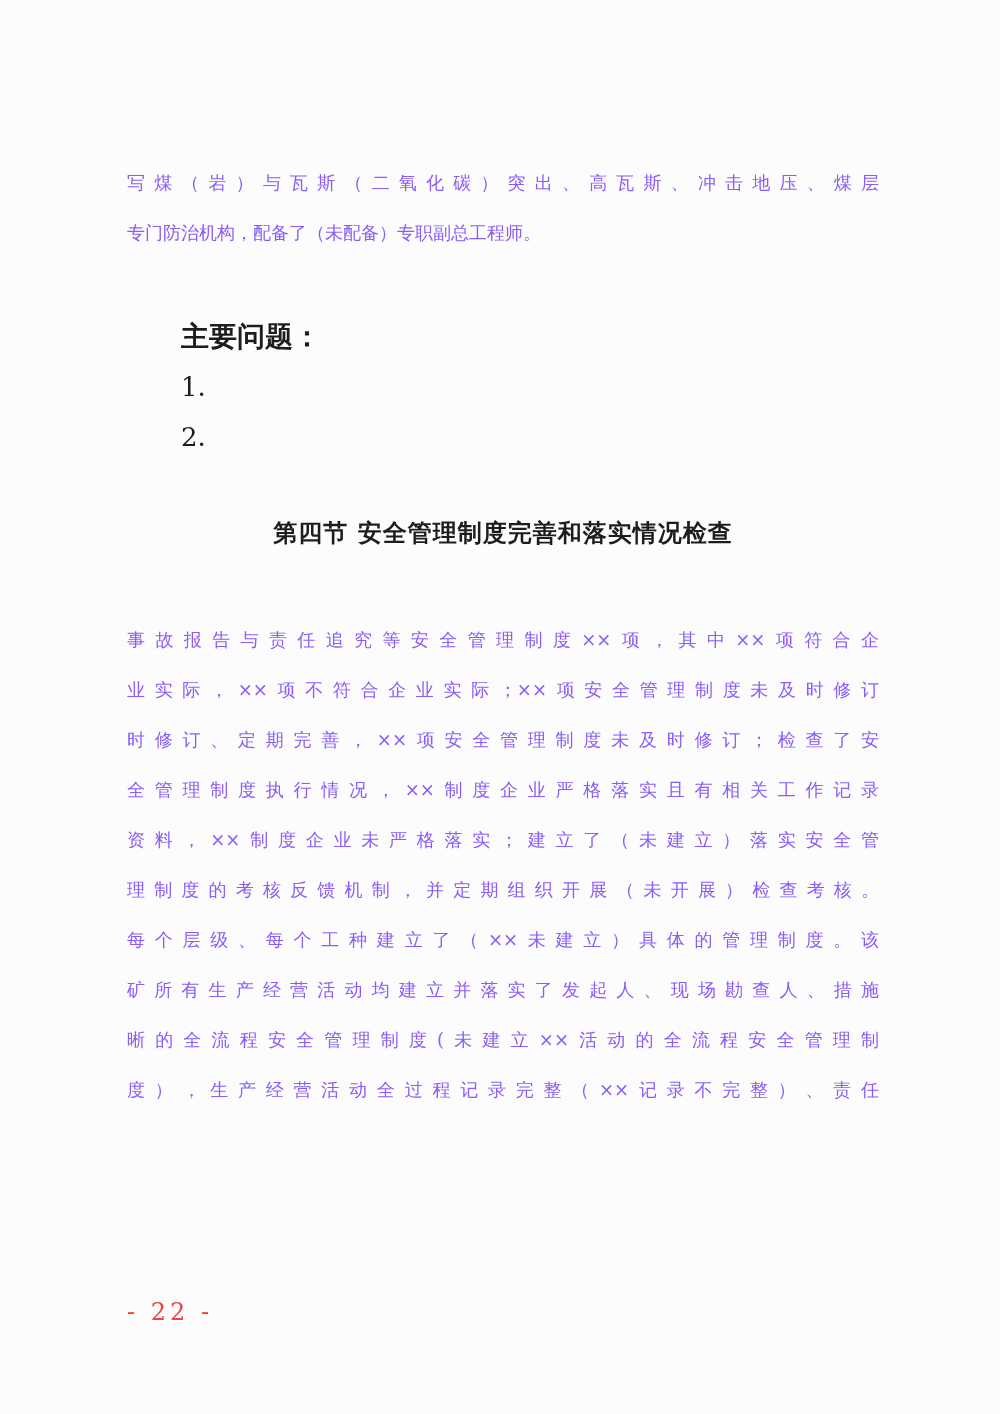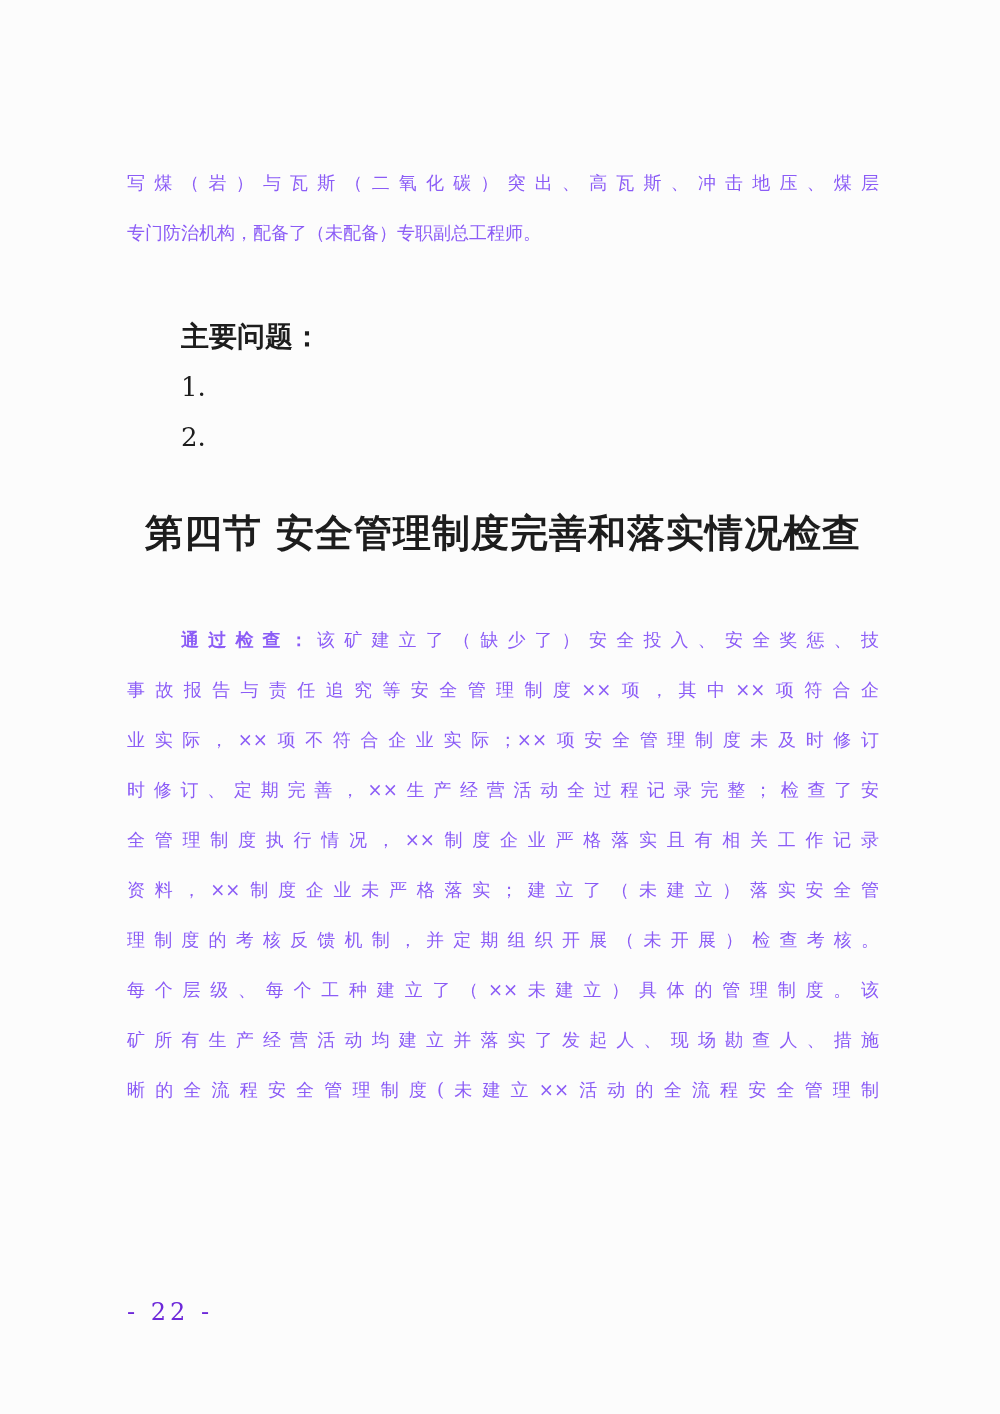--- a/index.html
+++ b/index.html
@@ -50,36 +50,36 @@
   }
   .problem-item {
     font-size: 26px;
     line-height: 50px;
     height: 50px;
     padding-left: 54px;
   }
   .section-title {
     font-family: "DejaVu Serif", "Liberation Serif", serif;
     font-weight: 700;
-    font-size: 38px;
+    font-size: 24px;
     line-height: 46px;
     text-align: center;
     letter-spacing: 1px;
   }
   .lead-bold {
     font-family: "Liberation Sans", "DejaVu Sans", sans-serif;
     font-weight: 700;
   }
   .page-number {
     position: absolute;
     left: 127px;
     top: 1298px;
     font-size: 24px;
     letter-spacing: 4px;
-    color: #6d28d9;
+    color: #ef4444;
   }
 </style>
 </head>
 <body>
 
 <div class="page">
 
   <div class="content-block" style="top:158px;">
     <div class="body-line justify">写煤（岩）与瓦斯（二氧化碳）突出、高瓦斯、冲击地压、煤层</div>
     <div class="body-line">专门防治机构，配备了（未配备）专职副总工程师。</div>
@@ -94,29 +94,27 @@
   </div>
   <div class="content-block" style="top:412px;">
     <div class="problem-item">2.</div>
   </div>
 
   <div class="content-block" style="top:510px;">
     <div class="section-title">第四节 安全管理制度完善和落实情况检查</div>
   </div>
 
   <div class="content-block" style="top:615px;">
-    <div class="body-line justify indent-2">
-      <span class="lead-bold">通过检查：</span><span>该矿建立了（缺少了）安全投入、安全奖惩、技</span>
-    </div>
     <div class="body-line justify">事故报告与责任追究等安全管理制度××项，其中××项符合企</div>
     <div class="body-line justify">业实际，××项不符合企业实际；××项安全管理制度未及时修订</div>
-    <div class="body-line justify">时修订、定期完善，××生产经营活动全过程记录完整；检查了安</div>
+    <div class="body-line justify">时修订、定期完善，××项安全管理制度未及时修订；检查了安</div>
     <div class="body-line justify">全管理制度执行情况，××制度企业严格落实且有相关工作记录</div>
     <div class="body-line justify">资料，××制度企业未严格落实；建立了（未建立）落实安全管</div>
     <div class="body-line justify">理制度的考核反馈机制，并定期组织开展（未开展）检查考核。</div>
     <div class="body-line justify">每个层级、每个工种建立了（××未建立）具体的管理制度。该</div>
     <div class="body-line justify">矿所有生产经营活动均建立并落实了发起人、现场勘查人、措施</div>
     <div class="body-line justify">晰的全流程安全管理制度(未建立××活动的全流程安全管理制</div>
+    <div class="body-line justify">度），生产经营活动全过程记录完整（××记录不完整）、责任</div>
   </div>
 
   <div class="page-number">- 22 -</div>
 
 </div>
 
 </body></html>

